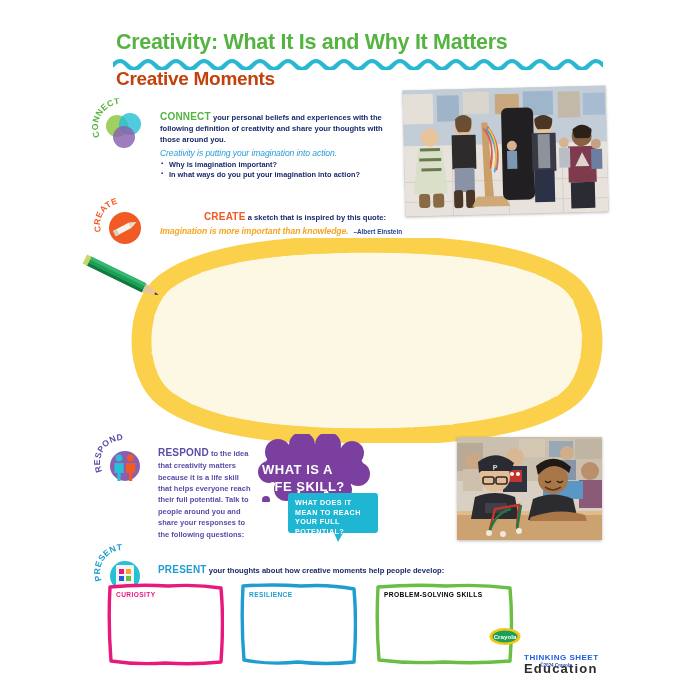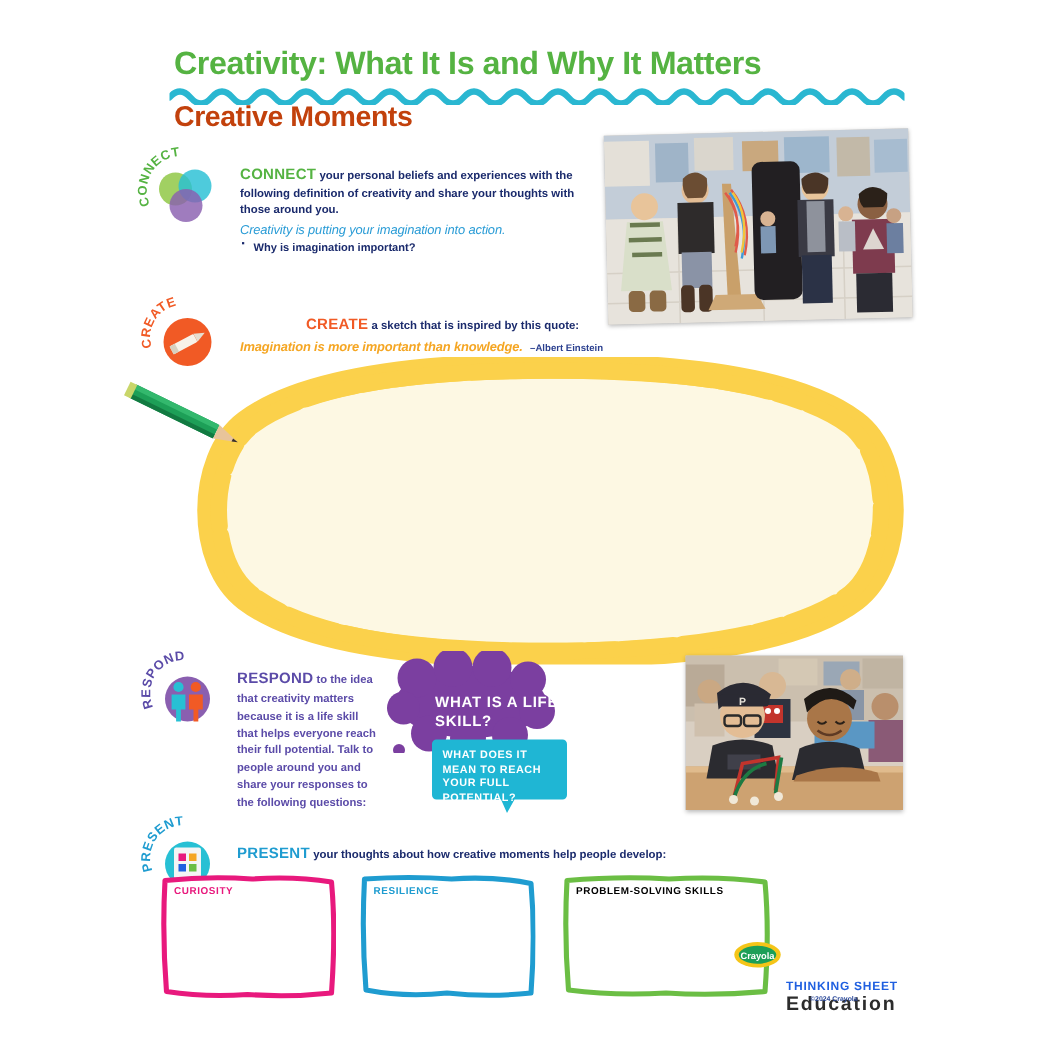--- a/index.html
+++ b/index.html
@@ -73,22 +73,22 @@
   .oval-wrap svg { display: block; width: 100%; height: 100%; }
   .pencil { position: absolute; left: 76px; top: 254px; width: 105px; height: 52px; }
 
   
   .respond-badge { left: 100px; top: 440px; }
   .respond-body { position: absolute; left: 158px; top: 445px; width: 96px; }
   .respond-txt { font-size: 7.5px; line-height: 1.52; color: #5b4ba8; font-weight: bold; }
 
   .bubble-purple { position: absolute; left: 258px; top: 434px; width: 112px; height: 68px; }
   .bubble-purple .btxt {
-    position: absolute; left: 32px; top: 28px; width: 86px;
-    font-size: 10px; font-weight: bold; color: #fff; letter-spacing: 0.5px;
+    position: absolute; left: 4px; top: 28px; width: 86px;
+    font-size: 13px; font-weight: bold; color: #fff; letter-spacing: 0.5px;
     line-height: 1.3;
   }
   .bubble-cyan { position: absolute; left: 287px; top: 491px; width: 92px; height: 52px; }
   .bubble-cyan .btxt {
     position: absolute; left: 8px; top: 7px; width: 80px;
     font-size: 7.2px; font-weight: bold; color: #fff; letter-spacing: 0.4px;
     line-height: 1.32;
   }
   .bubble-orange { position: absolute; left: 369px; top: 431px; width: 62px; height: 112px; }
   .bubble-orange .btxt {
@@ -161,20 +161,21 @@
       <text class="badge-arc" fill="#55b342"><textPath href="#arcC" startOffset="6%">CONNECT</textPath></text>
     </svg>
   </div>
   <div class="connect-body">
     <div class="body-txt">
       <span class="kw kw-green">CONNECT</span><span> your personal beliefs and experiences with the following definition of creativity and share your thoughts with those around you.</span>
     </div>
     <div class="defn">Creativity is putting your imagination into action.</div>
     <ul class="qs">
       <li>Why is imagination important?</li>
+      <li>In what ways do you put your imagination into action?</li>
     </ul>
   </div>
 
   <div class="badge create-badge">
     <svg viewBox="0 0 48 48">
       <defs>
           <path id="arcR" d="M 3 33 A 22 22 0 0 1 33 3" fill="none"></path>
         </defs>
       <circle cx="25" cy="25" r="16" fill="#f15a25"></circle>
       <g transform="rotate(-28 25 25)">

